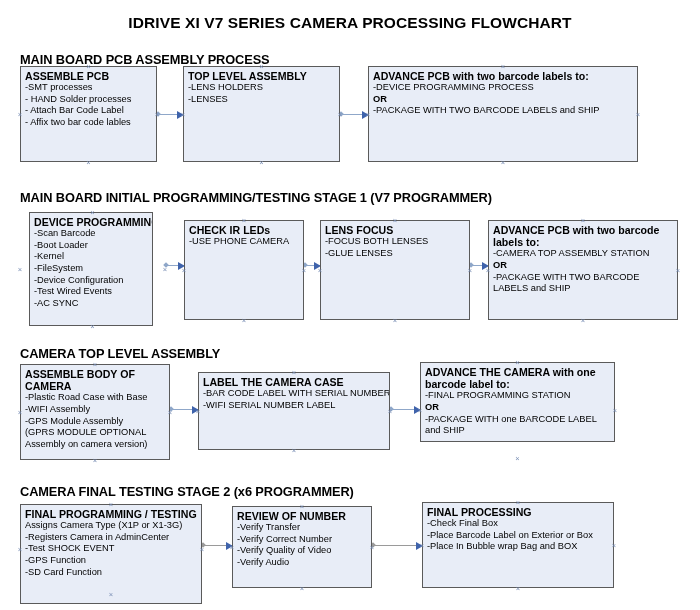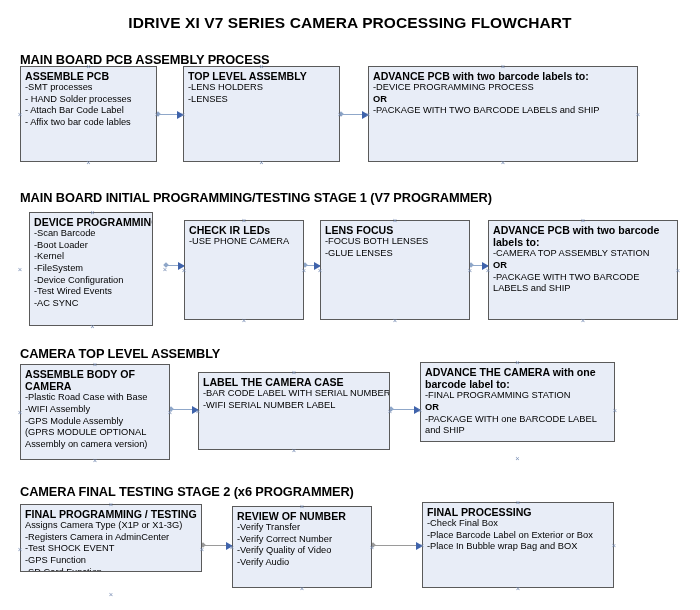--- a/index.html
+++ b/index.html
@@ -276,21 +276,21 @@
       <div class="pbox" style="left: 420px; top: 362px; width: 195px; height: 80px;">
         <div class="b-title wrap">ADVANCE THE CAMERA with one barcode label to:</div>
         <div class="b-line">-FINAL PROGRAMMING STATION</div>
         <div class="b-line bold">OR</div>
         <div class="b-line wrap">-PACKAGE WITH one BARCODE LABEL and SHIP</div>
       </div>
       <div class="handle" style="left: 517.5px; top: 362px;"></div>
       <div class="handle" style="left: 517.5px; top: 458px;"></div>
       <div class="handle" style="left: 420px; top: 410px;"></div>
       <div class="handle" style="left: 615px; top: 410px;"></div>
-      <div class="pbox" style="left: 20px; top: 504px; width: 182px; height: 68px;">
+      <div class="pbox" style="left: 20px; top: 504px; width: 182px; height: 100px;">
         <div class="b-title">FINAL PROGRAMMING / TESTING</div>
         <div class="b-line">Assigns Camera Type (X1P or X1-3G)</div>
         <div class="b-line">-Registers Camera in AdminCenter</div>
         <div class="b-line">-Test SHOCK EVENT</div>
         <div class="b-line">-GPS Function</div>
         <div class="b-line">-SD Card Function</div>
       </div>
       <div class="handle" style="left: 111px; top: 504px;"></div>
       <div class="handle" style="left: 111px; top: 594px;"></div>
       <div class="handle" style="left: 20px; top: 549px;"></div>

